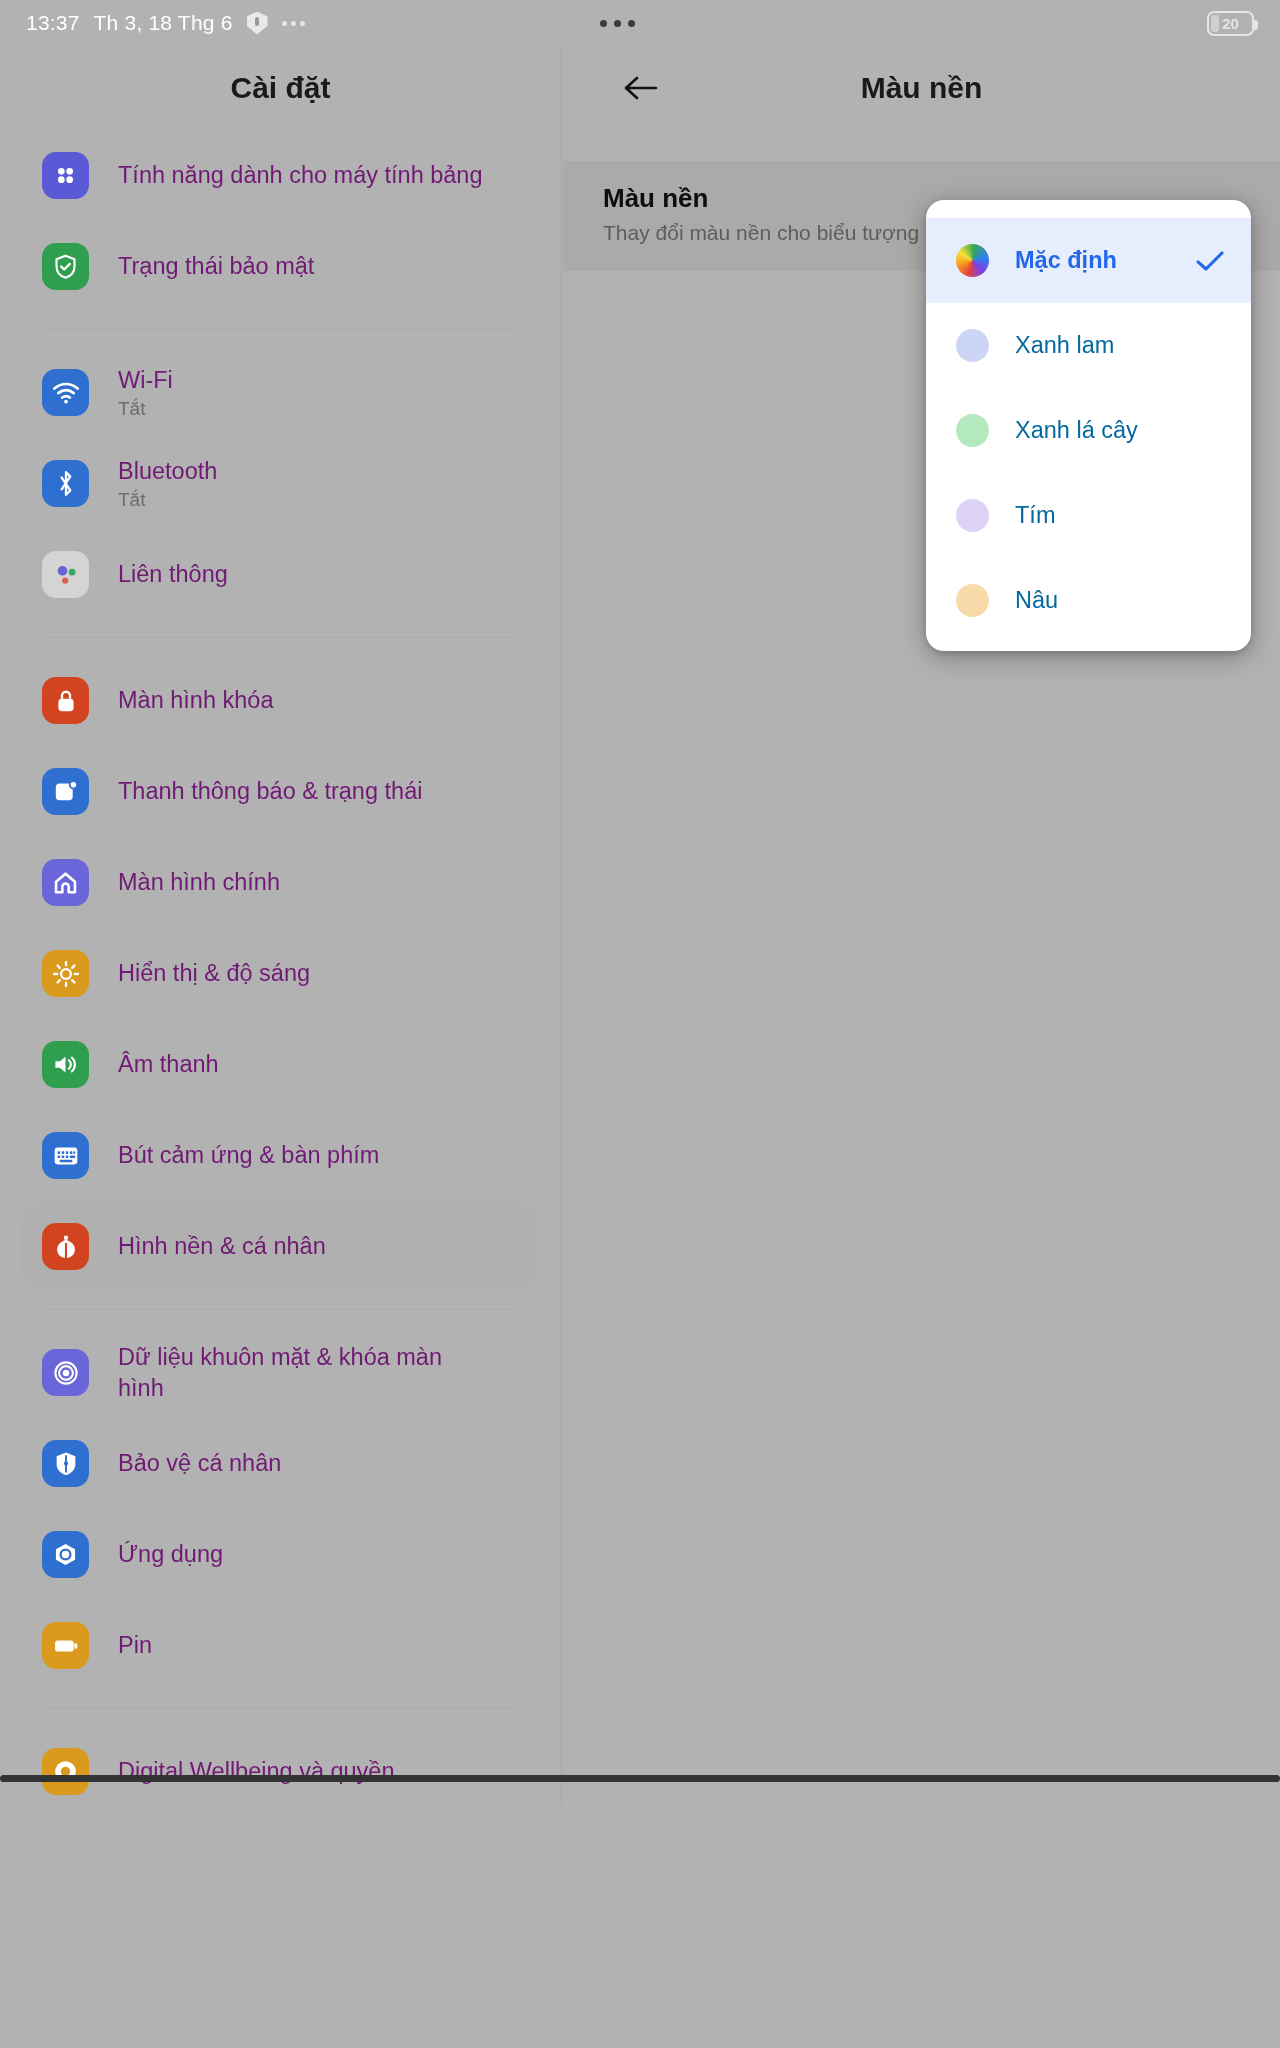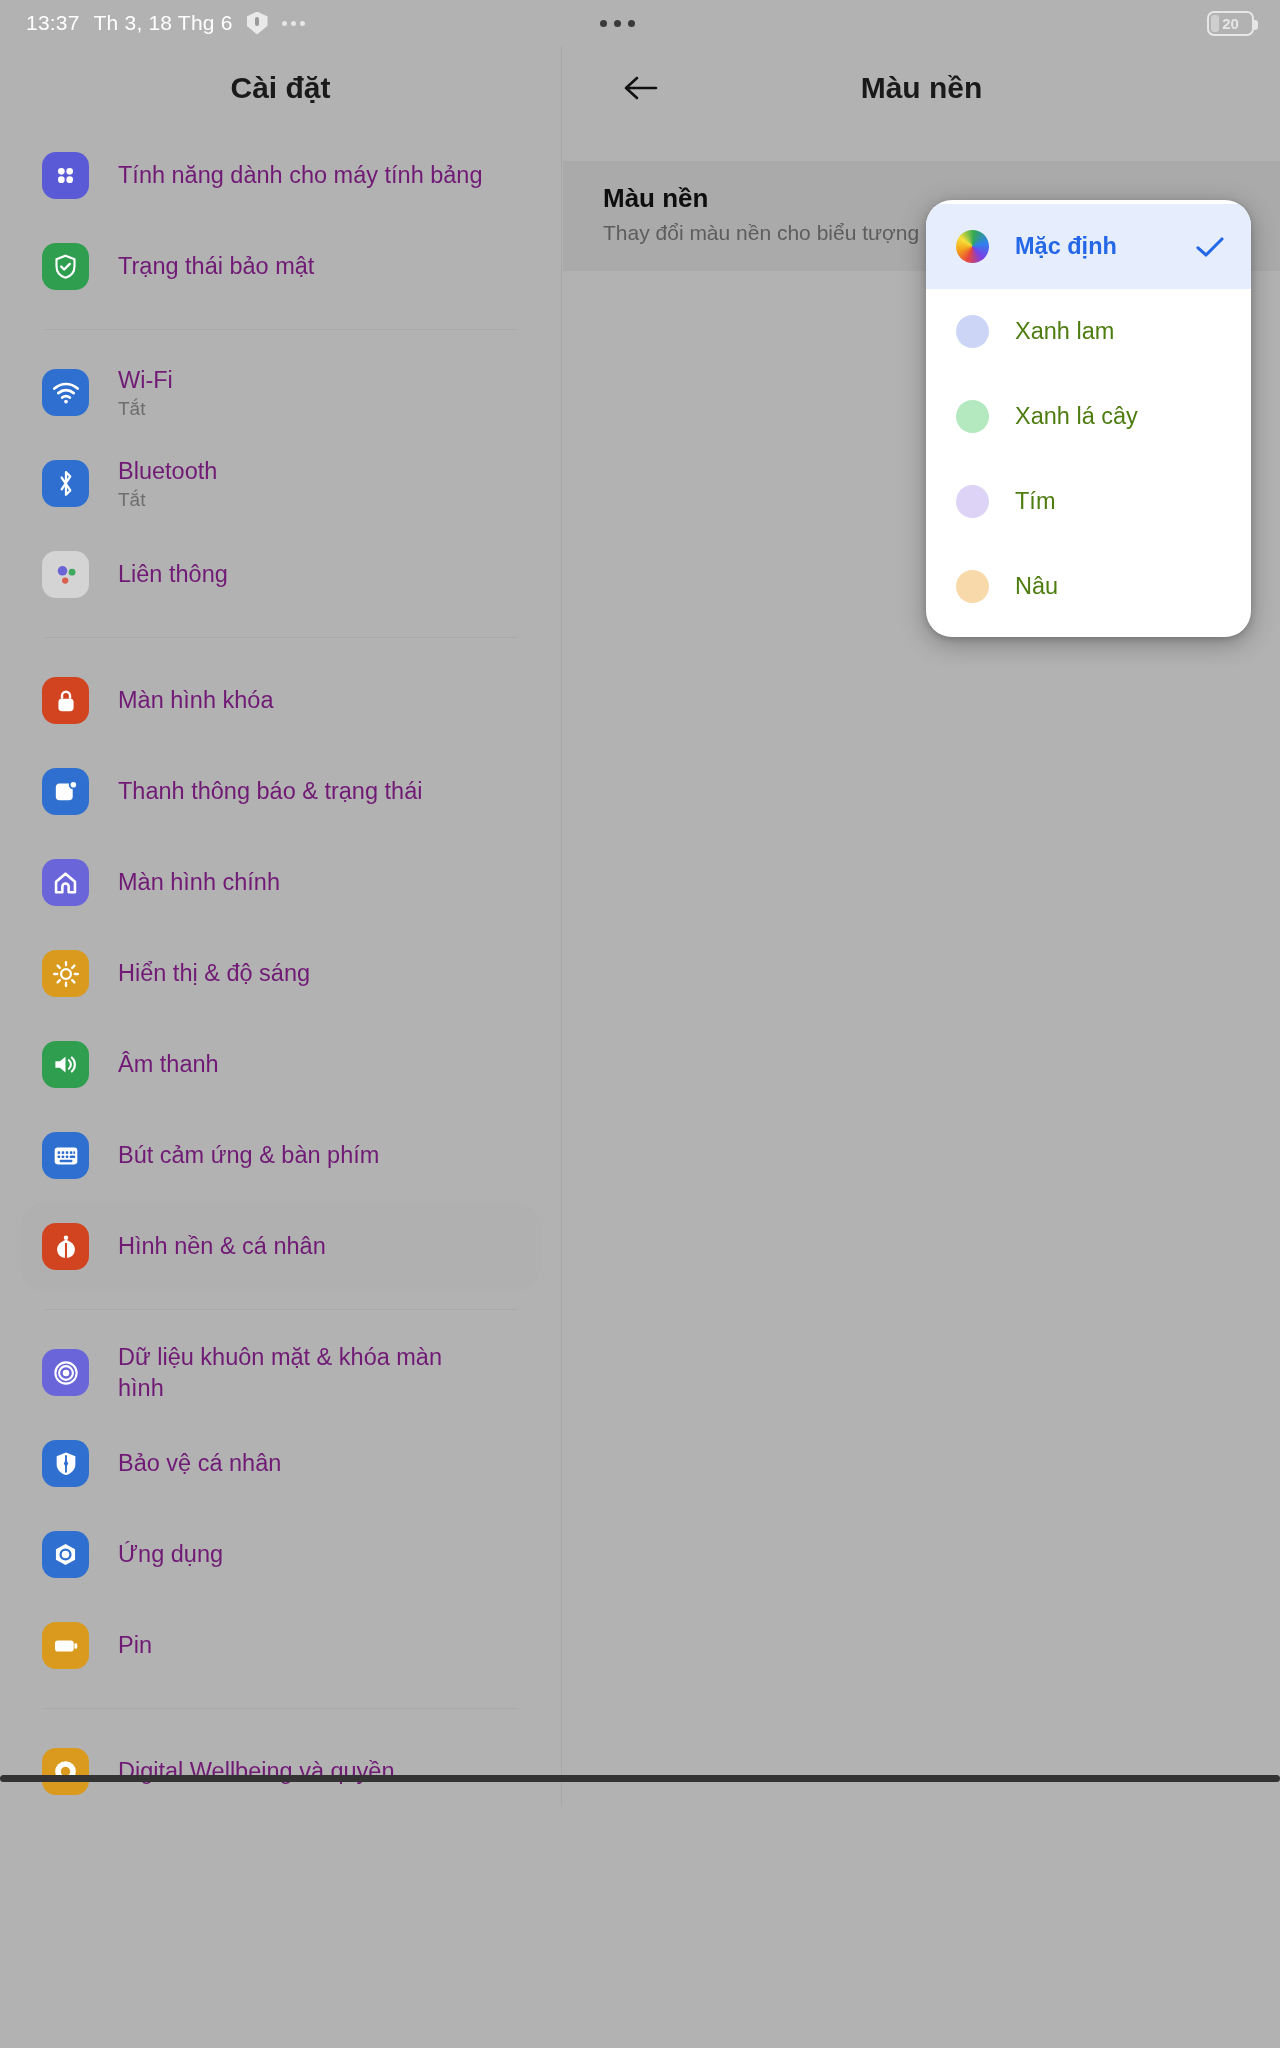--- a/index.html
+++ b/index.html
@@ -145,34 +145,34 @@
     font-size: 21px; color: #5d5d5d; margin-top: 7px;
     white-space: nowrap; overflow: hidden;
   }
 
   
   .dropdown {
     position: absolute;
     left: 926px; top: 200px;
     width: 325px;
     background: #ffffff;
-    border-radius: 26px;
+    border-radius: 18px;
     box-shadow: 0 6px 26px rgba(0,0,0,.30), 0 2px 6px rgba(0,0,0,.16);
     overflow: hidden;
-    padding: 4px 0 8px 0;
+    padding: 18px 0 8px 0;
   }
   .dd-item {
     display: flex; align-items: center;
     height: 85px;
     padding: 0 26px 0 30px;
     gap: 26px;
   }
   .dd-item.active { background: #e6edfd; }
   .dd-swatch { width: 33px; height: 33px; border-radius: 50%; flex: 0 0 33px; }
-  .dd-label { font-size: 23.5px; color: #4d7c0f; }
+  .dd-label { font-size: 23.5px; color: #0369a1; }
   .dd-item.active .dd-label { color: #2468e8; font-weight: 700; }
   .dd-check {
     margin-left: auto; color: #2468e8;
     display: flex; align-items: center;
   }
 
   
   .gesture-bar {
     position: absolute;
     left: 0; bottom: 23px;

